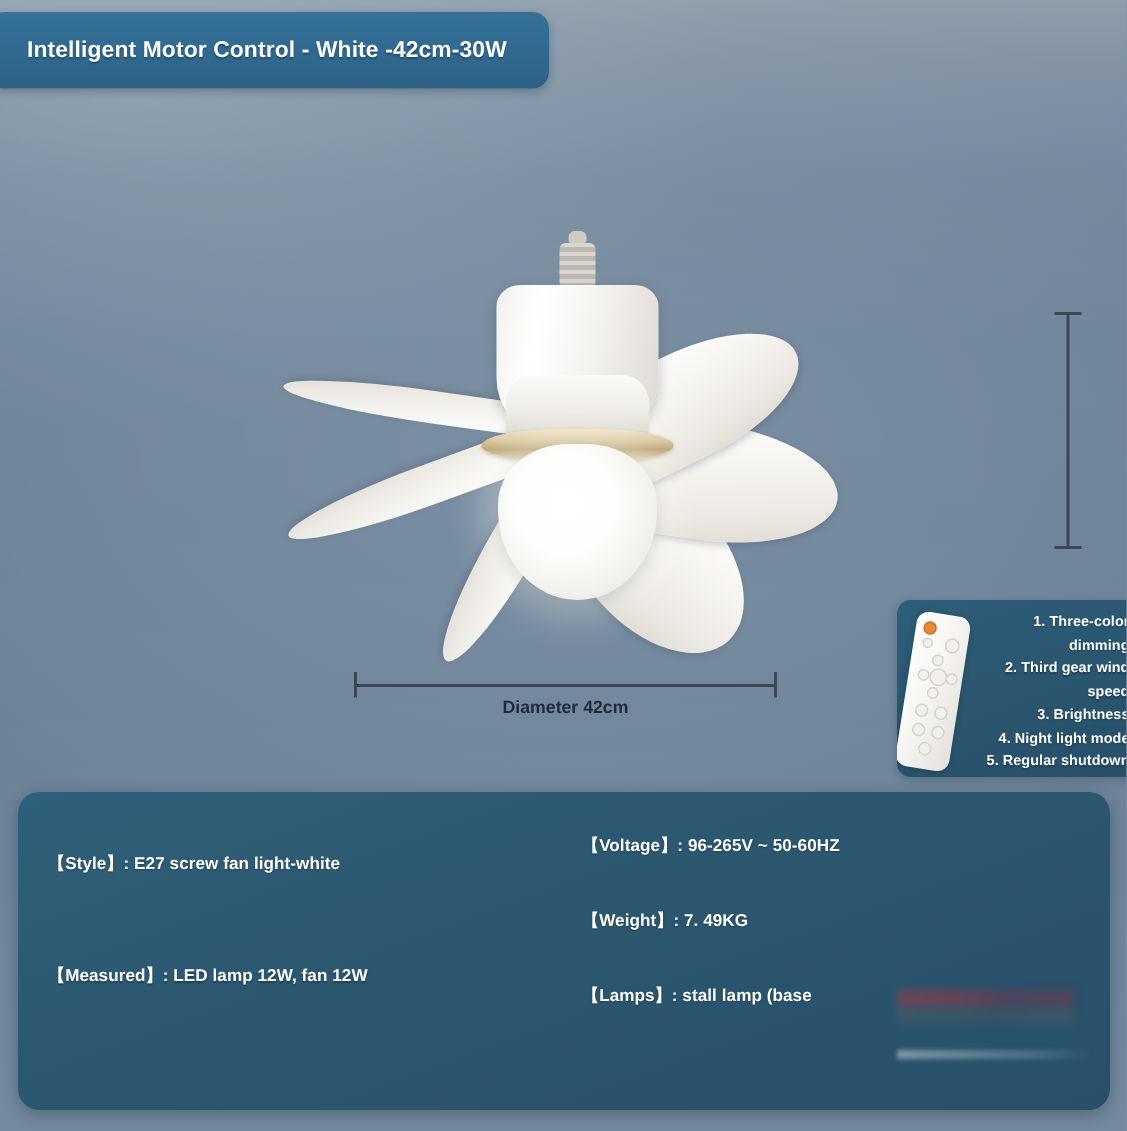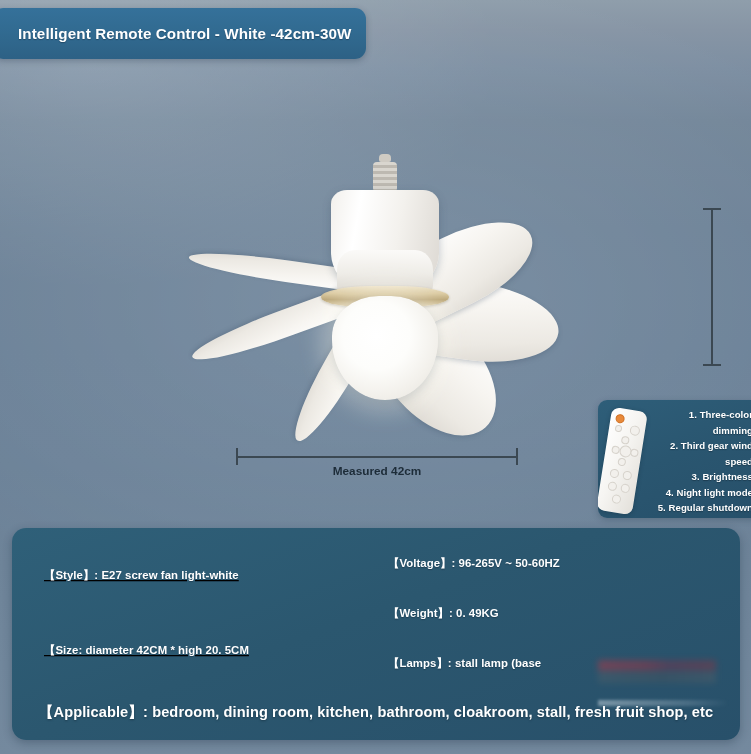--- a/index.html
+++ b/index.html
@@ -316,21 +316,21 @@
     height: 150px;
     display: grid;
     grid-template-columns: 1fr 1fr;
     column-gap: 0px;
   }
   #spec-grid .col {
     display: flex;
     flex-direction: column;
     justify-content: space-around;
   }
-  #spec-grid .col.left { padding-left: 32px; text-decoration: underline; }
+  #spec-grid .col.left { padding-left: 20px; }
   #spec-grid .col.right { padding-left: 12px; }
   .spec-line {
     color: #ffffff;
     font-size: 11.4px;
     font-weight: bold;
     letter-spacing: .05px;
     white-space: nowrap;
     text-shadow: 0 1px 1px rgba(15,35,50,.45);
   }
   #applicable {
@@ -375,21 +375,21 @@
     filter: blur(1.5px);
     z-index: 7;
   }
 </style>
 </head>
 <body>
 
 <div id="canvas">
 
   <div id="title-banner">
-    <span class="txt">Intelligent Remote Control - White -42cm-30W</span>
+    <span class="txt">Intelligent Motor Control - White -42cm-30W</span>
   </div>
 
   <div id="product-photo">
     <div id="fan">
       <div class="blade b1"></div>
       <div class="blade b2"></div>
       <div class="blade b3"></div>
       <div class="blade b4"></div>
       <div class="blade b5"></div>
       <div class="blade b6"></div>
@@ -406,21 +406,21 @@
     <div class="cap top"></div>
     <div class="line"></div>
     <div class="cap bot"></div>
 
   </div>
 
   <div id="dim-diameter">
     <div class="cap left"></div>
     <div class="line"></div>
     <div class="cap right"></div>
-    <div class="label">Measured 42cm</div>
+    <div class="label">Diameter 42cm</div>
   </div>
 
   <div id="remote-card">
     <div id="remote-device">
       <div id="remote-body"></div>
       <div class="rbtn pow" style="left:5px;  top:6px;  width:7px; height:7px;"></div>
       <div class="rbtn" style="left:6px;  top:17px; width:5px; height:5px;"></div>
       <div class="rbtn" style="left:21px; top:15px; width:8px; height:8px;"></div>
       <div class="rbtn" style="left:14px; top:27px; width:6px; height:6px;"></div>
       <div class="rbtn" style="left:6px;  top:38px; width:6px; height:6px;"></div>
@@ -439,29 +439,28 @@
       <div>3. Brightness</div>
       <div>4. Night light mode</div>
       <div>5. Regular shutdown</div>
     </div>
   </div>
 
   <div id="spec-panel">
     <div id="spec-grid">
       <div class="col left">
         <div class="spec-line">【Style】: E27 screw fan light-white</div>
-        <div class="spec-line">【Size: diameter 42CM * high 20. 5CM</div>
+        <div class="spec-line">【Measured】: LED lamp 12W, fan 12W</div>
       </div>
       <div class="col right">
         <div class="spec-line">【Voltage】: 96-265V ~ 50-60HZ</div>
-        <div class="spec-line">【Weight】: 0. 49KG</div>
+        <div class="spec-line">【Weight】: 7. 49KG</div>
         <div class="spec-line">【Lamps】: stall lamp (base</div>
       </div>
     </div>
-    <div id="applicable">【Applicable】: bedroom, dining room, kitchen, bathroom, cloakroom, stall, fresh fruit shop, etc</div>
   </div>
 
   <div id="watermark">
     <div class="wm-row r1"></div>
     <div class="wm-row r2"></div>
   </div>
   <div id="wm-strip"></div>
 
 </div>
 

